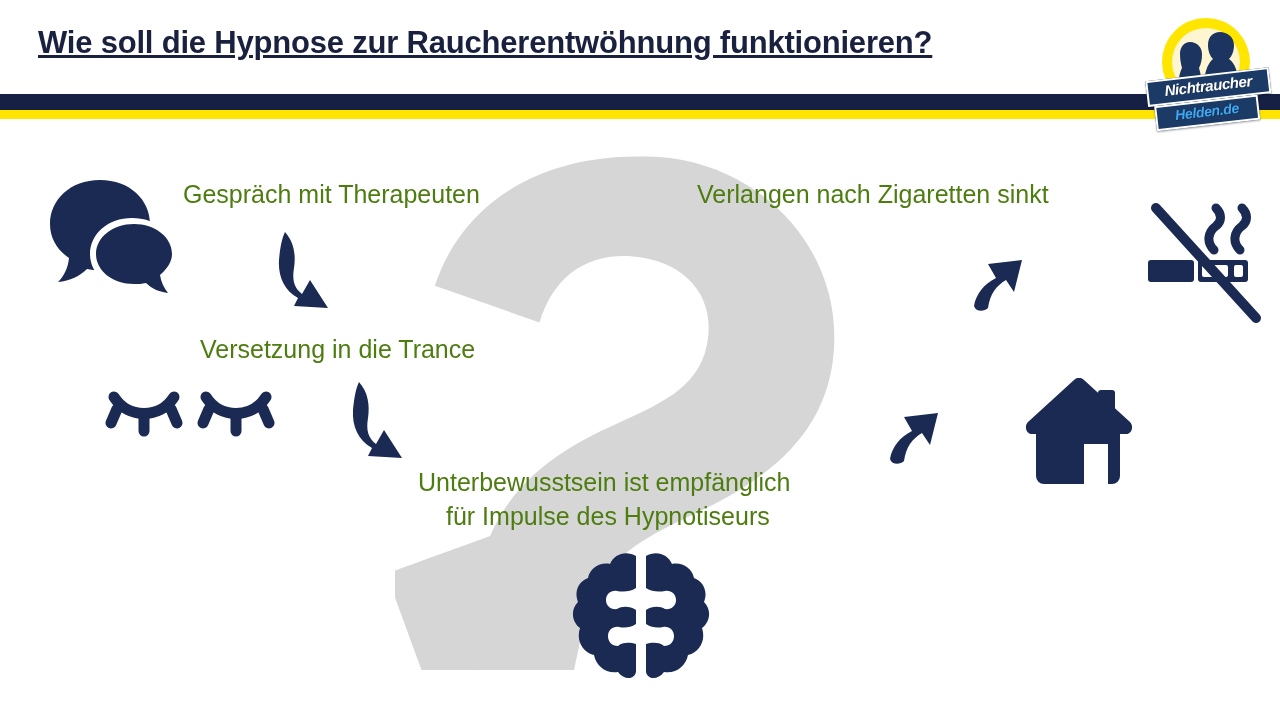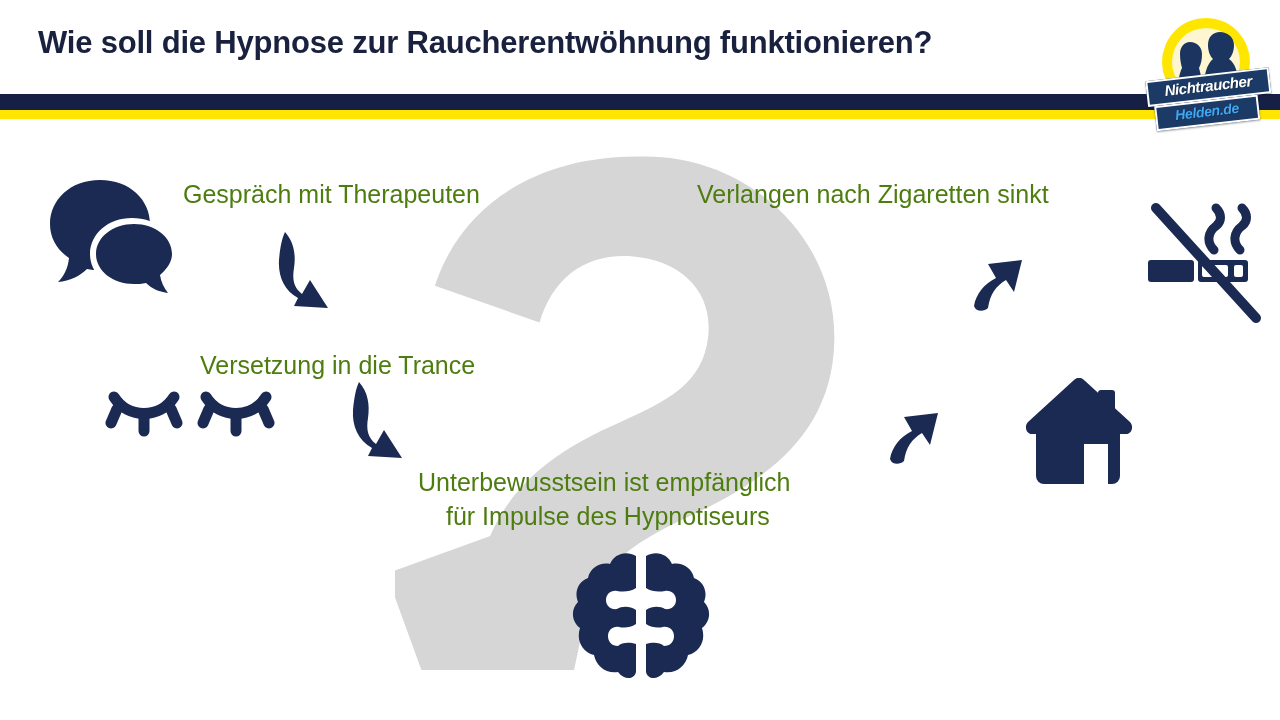--- a/index.html
+++ b/index.html
@@ -24,20 +24,21 @@
     position: absolute;
     left: 38px;
     top: 24px;
     width: 1130px;
     font-size: 31px;
     font-weight: bold;
     letter-spacing: -0.2px;
     color: #19213f;
     line-height: 1.2;
     white-space: nowrap;
+    text-decoration: underline;
   }
   .bar-navy {
     position: absolute;
     left: 0;
     top: 94px;
     width: 1280px;
     height: 16px;
     background: #152044;
   }
   .bar-yellow {
@@ -246,21 +247,21 @@
   <div class="label" style="left:183px; top:178px;">Gespräch mit Therapeuten</div>
 
   <div class="icon" style="left:272px; top:230px;">
     <svg width="62" height="80" viewBox="0 0 62 80" aria-hidden="true">
       <path fill="#1b2a52" d="M13 2 C22 12 24 25 22 38 C20 50 22 58 30 64
                L38 50 L56 78 L22 76 L26 68
                C12 60 6 46 7 30 C8 18 10 8 13 2 Z"></path>
     </svg>
   </div>
 
-  <div class="label" style="left:200px; top:333px;margin-top:16px;">Versetzung in die Trance</div>
+  <div class="label" style="left:200px; top:333px;">Versetzung in die Trance</div>
   <div class="icon" style="left:104px; top:385px;">
     <svg width="172" height="70" viewBox="0 0 172 70" aria-hidden="true">
       <g fill="none" stroke="#1b2a52" stroke-width="11" stroke-linecap="round">
 
         <path d="M10 12 C24 34 56 34 70 12"></path>
         <path d="M13 24 L7 38"></path>
         <path d="M40 30 L40 46"></path>
         <path d="M67 24 L73 38"></path>
 
         <path d="M102 12 C116 34 148 34 162 12"></path>

